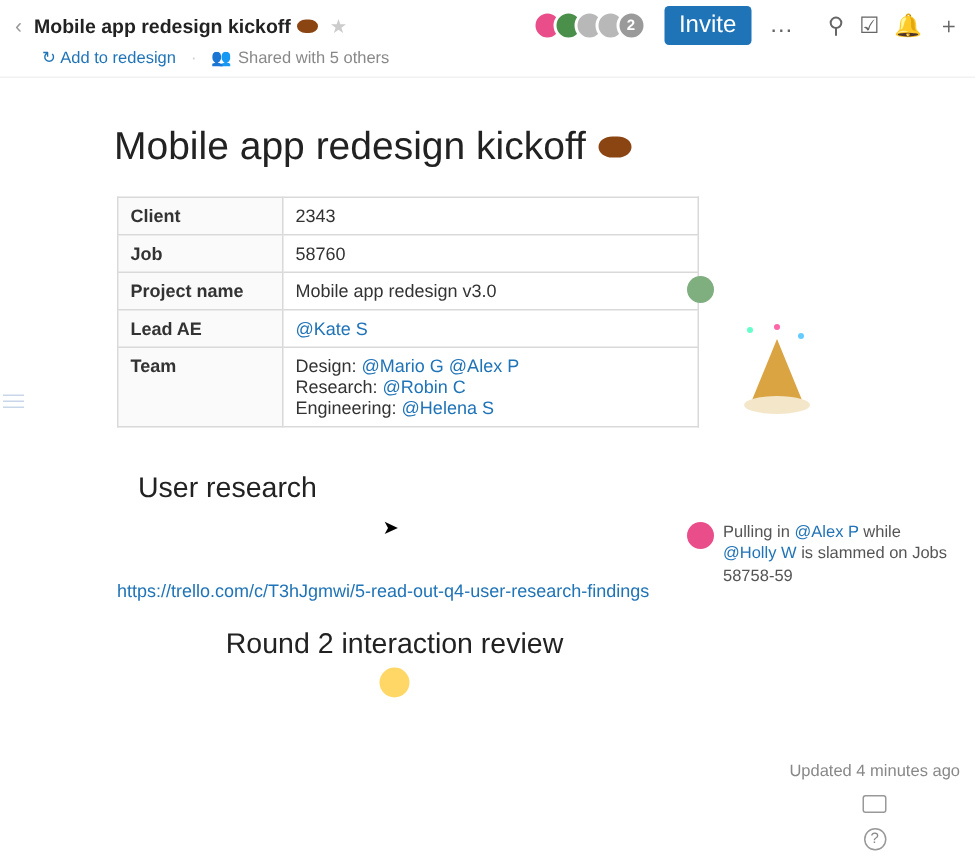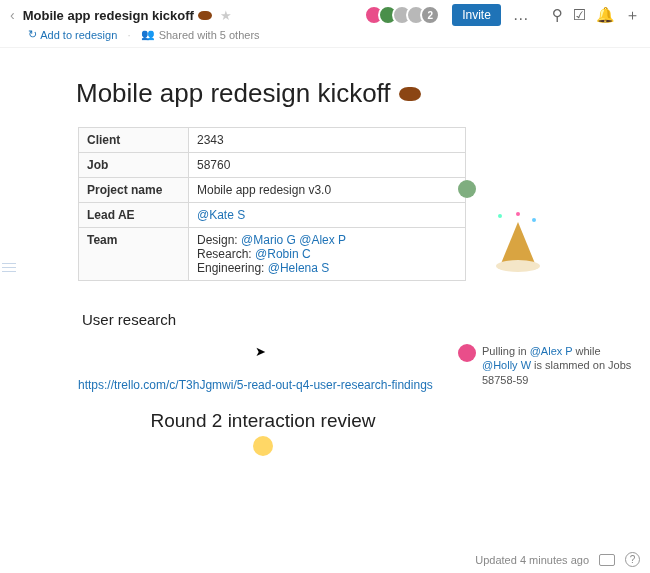--- a/index.html
+++ b/index.html
@@ -36,21 +36,21 @@
   .avatars { display:flex; align-items:center; }
   .avatar {
     width:20px; height:20px; border-radius:50%; border:2px solid #fff;
     margin-left:-6px; display:flex; align-items:center; justify-content:center;
     font-size:10px; color:#fff; font-weight:600;
   }
   .av1{background:#e94e8a;} .av2{background:#4a8f4a;} .av3{background:#b8b8b8;}
   .av4{background:#b8b8b8;} .av5{background:#9a9a9a;}
   .invite-btn {
     background:#1f73b7; color:#fff; border:none; border-radius:3px;
-    padding:4px 10px; font-size:12px; cursor:pointer; margin-left:4px;
+    padding:4px 10px; font-size:16px; cursor:pointer; margin-left:4px;
   }
   .more-dots { color:#666; cursor:pointer; padding:0 4px; font-size:16px; letter-spacing:1px;}
   .top-icons { display:flex; gap:10px; align-items:center; color:#666; margin-left:10px;}
   .top-icons span { cursor:pointer; font-size:15px; }
   
   .main {
     display:flex;
     height: calc(100% - 70px);
   }
   .gutter { width:18px; }
@@ -70,21 +70,21 @@
   }
   table.info {
     border-collapse:collapse; width:388px; font-size:12px;
   }
   table.info td {
     border:1px solid #d9d9d9; padding:5px 8px; vertical-align:top;
   }
   table.info td.k { width:110px; color:#333; font-weight:600; background:#fafafa;}
   .mention { color:#1f73b7; cursor:pointer; }
   h2.section {
-    font-size:15px; font-weight:400; color:#222; margin:30px 0 12px 4px;
+    font-size:19px; font-weight:400; color:#222; margin:30px 0 12px 14px;
   }
   .link-line { color:#1f73b7; font-size:12px; word-break:break-all; margin:50px 0 18px 0; cursor:pointer;}
   .round2 { font-size:19px; font-weight:400; color:#222; display:flex; align-items:center; gap:4px;flex-direction:column;}
   .thinking {
     display:inline-block; width:20px; height:20px; background:#ffd766; border-radius:50%;
     position:relative;
   }
   .cursor-ptr {
     position:absolute; left:255px; top:344px; font-size:13px; color:#000; pointer-events:none;
   }
@@ -105,21 +105,21 @@
   .cone-base{
     width:44px; height:12px; background:#f4e6c8; border-radius:50%;
     position:absolute; bottom:0; left:2px;
   }
   .spark{position:absolute; width:4px;height:4px;border-radius:50%;}
   .s1{background:#6fc;top:2px;left:4px;} .s2{background:#f6a;top:0;left:22px;}
   .s3{background:#6cf;top:6px;left:38px;}
   
   .footer {
     position:absolute; bottom:6px; right:10px; display:flex; align-items:center; gap:10px;
-    font-size:11px; color:#888;
+    font-size:11px; color:#888;flex-direction:column;
   }
   .foot-icon{ width:16px;height:12px;border:1px solid #999;border-radius:2px;cursor:pointer;}
   .help-icon{ width:15px;height:15px;border:1px solid #999;border-radius:50%;display:flex;align-items:center;justify-content:center;font-size:10px;cursor:pointer;}
   
   .margin-marks{position:absolute; left:2px; top:263px; width:14px;}
   .mm{height:1px;background:#c7d6e8;margin-bottom:3px;}
 </style>
 </head>
 <body>
 

